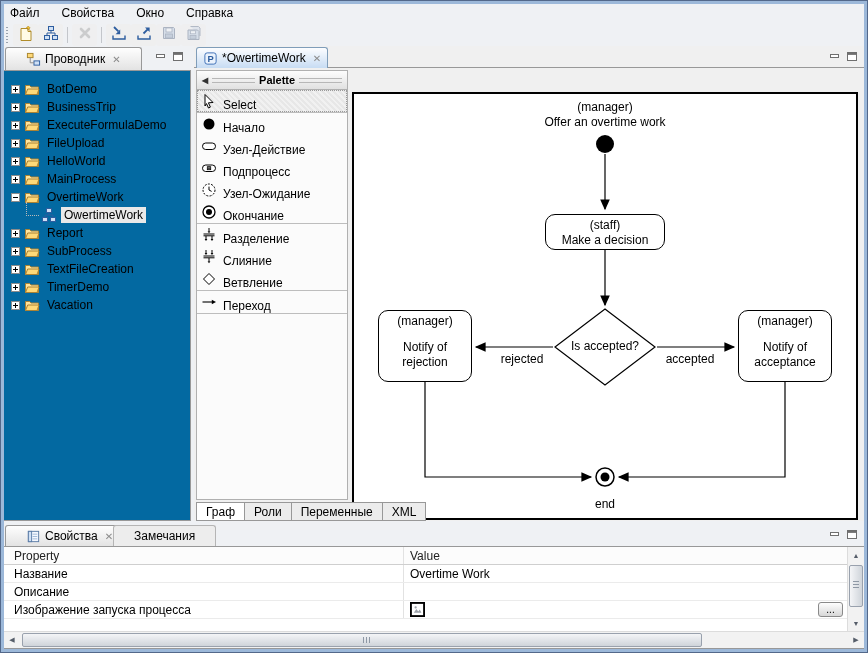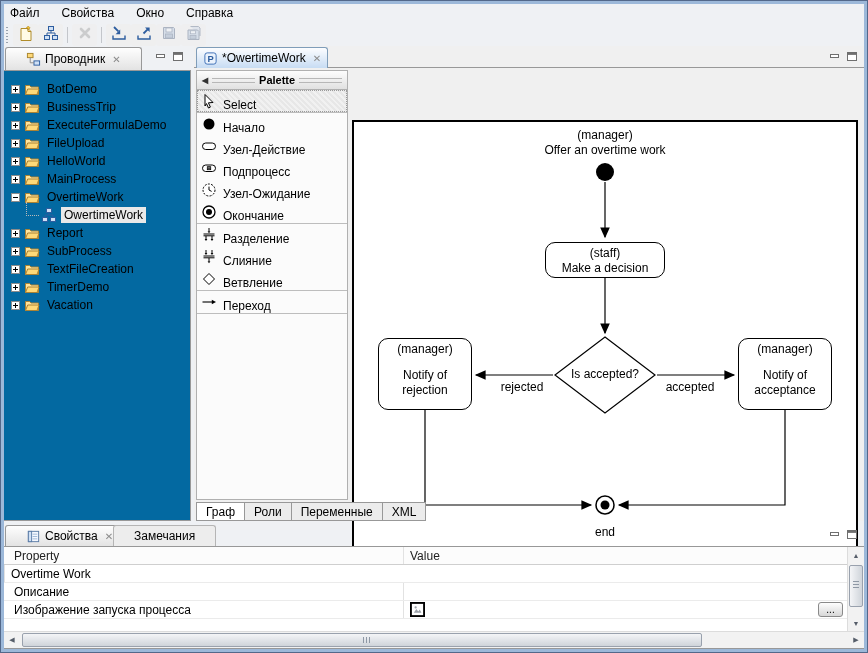--- a/index.html
+++ b/index.html
@@ -69,21 +69,21 @@
   .pal-collapse { font-size:8px; color:#333; }
   .pal-line { flex:1; height:5px; border-top:1px solid #b7b7b7; border-bottom:1px solid #b7b7b7; }
   .pal-item { height:22px; display:flex; align-items:flex-end; gap:6px; padding-left:4px; }
   .pal-item svg { width:16px; height:16px; flex:none; }
   .pal-item.selected { background:repeating-linear-gradient(45deg,#f1f1f1 0 2px,#e7e7e7 2px 4px);
                        outline:1px dotted #9a9a9a; outline-offset:-1px; }
   .pal-divider { border-top:1px solid #bdbdbd; }
 
   
   .canvas { position:absolute; left:158px; top:24px; width:506px; height:428px;
-            background:#fff; border:2px solid #000;margin-top:28px; }
+            background:#fff; border:2px solid #000; }
   .connect { position:absolute; left:0; top:0; width:502px; height:424px; }
   .fc-label { position:absolute; text-align:center; line-height:15px; }
   .fc-box { position:absolute; background:#fff; border:1px solid #000; border-radius:10px;
             display:flex; flex-direction:column; align-items:center; text-align:center; line-height:15px; }
   .fc-box .role { margin-top:3px; }
   .fc-box .nm { flex:1; display:flex; align-items:center; justify-content:center; padding:0 10px; }
   .hotspot { position:absolute; }
 
   
   .btabs { position:absolute; left:2px; bottom:0; height:19px; display:flex; }
@@ -620,20 +620,21 @@
           </span>
       </div>
     </div>
     <div class="vbody">
       <div class="phead">
         <div class="pc-prop">Property</div>
         <div class="pc-val">Value</div>
       </div>
       <div id="prop-rows">
           <div class="prow">
+            <div class="pc-prop">Название</div>
             <div class="pc-val">
               <span>Overtime Work</span>
             </div>
           </div>
           <div class="prow">
             <div class="pc-prop">Описание</div>
             <div class="pc-val">
               <span></span>
             </div>
           </div>

